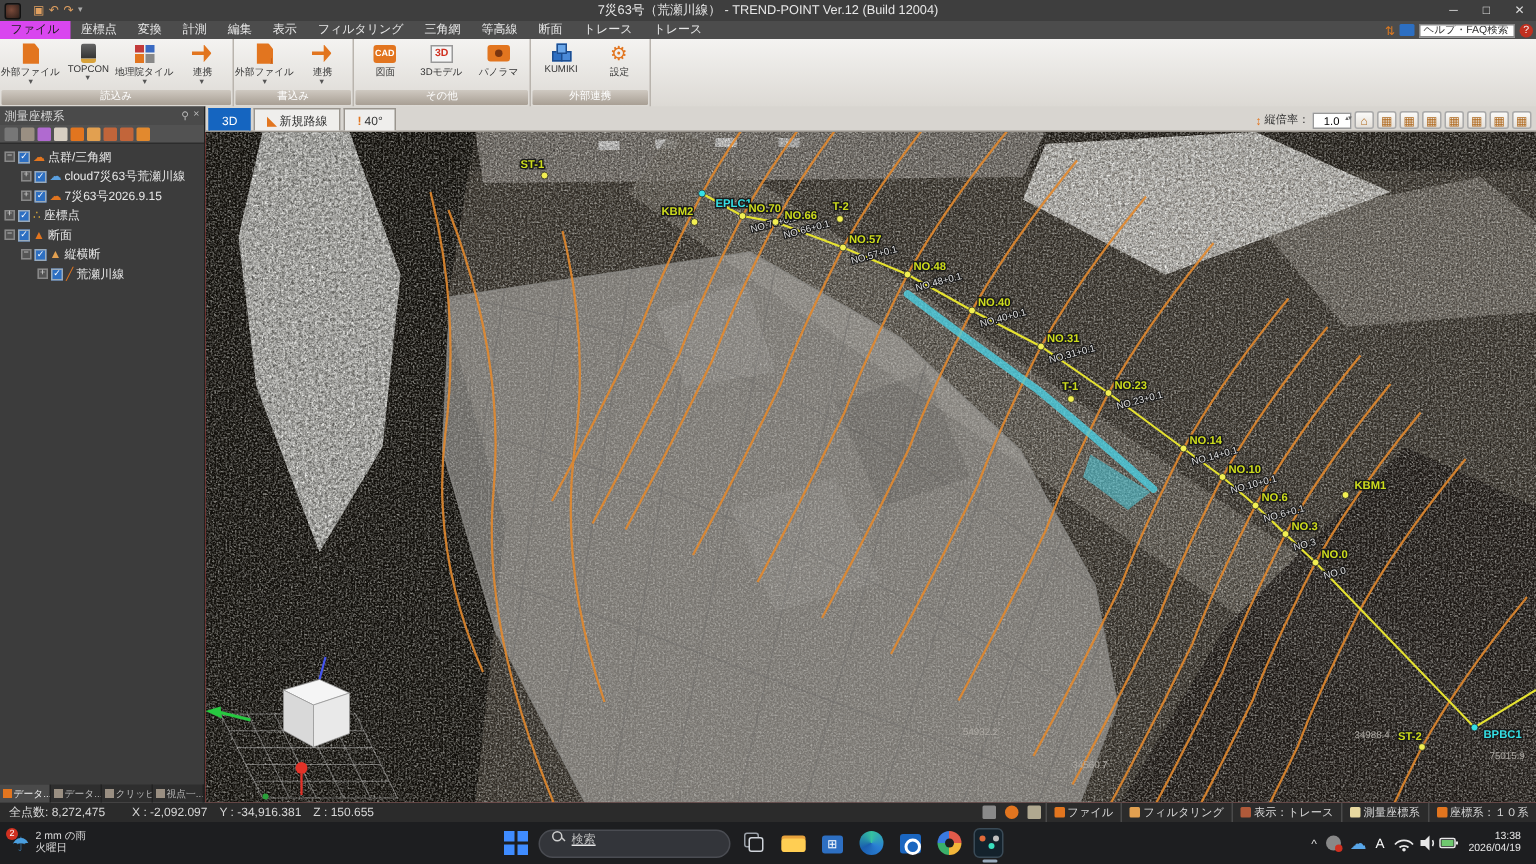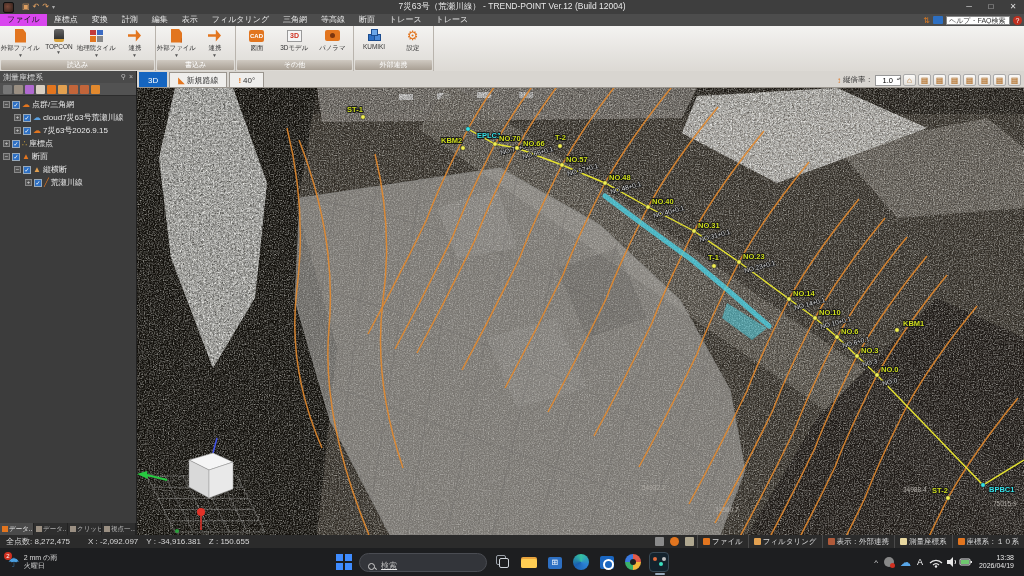--- a/index.html
+++ b/index.html
@@ -99,21 +99,21 @@
 
   
   .taskbar { position:absolute; top:548px; left:0; width:1024px; height:28px; background:#1d1e20; display:flex; align-items:center; color:#e8e8e8; }
   .weather { display:flex; align-items:center; gap:4px; padding-left:8px; width:130px; }
   .weather .umb { position:relative; font-size:13px; color:#4a9fe0; }
   .weather .umb b { position:absolute; top:-3px; left:-4px; width:8px; height:8px; background:#d03020; border-radius:50%; color:#fff; font-size:6px; line-height:8px; text-align:center; font-weight:normal; }
   .weather .wtxt { font-size:7px; line-height:8px; color:#ddd; }
   .tb-center { display:flex; align-items:center; gap:6px; margin:0 auto; }
   .startbtn { width:18px; height:18px; display:grid; grid-template-columns:7px 7px; grid-template-rows:7px 7px; gap:2px; place-content:center; }
   .startbtn i { background:#3f8cff; }
-  .searchpill { width:128px; height:19px; border-radius:10px; background:#33353a; border:1px solid #4a4c52; display:flex; align-items:flex-end; gap:5px; padding:0 8px;text-decoration:underline; }
+  .searchpill { width:128px; height:19px; border-radius:10px; background:#33353a; border:1px solid #4a4c52; display:flex; align-items:flex-start; gap:5px; padding:0 8px;text-decoration:underline; }
   .mag { position:relative; width:8px; height:8px; flex:none; }
   .mag:before { content:""; position:absolute; width:5px; height:5px; border:1.3px solid #cfcfcf; border-radius:50%; }
   .mag:after { content:""; position:absolute; left:5.5px; top:5.5px; width:3px; height:1.3px; background:#cfcfcf; transform:rotate(45deg); }
   .searchpill span { font-size:8px; color:#bbb; }
   .tbicon { width:20px; height:20px; border-radius:4px; position:relative; }
   .tv i { position:absolute; width:10px; height:10px; border:1.5px solid #cfd4da; border-radius:2px; }
   .tv i:first-child { left:3px; top:3px; border-color:#9aa0a8; }
   .tv i:last-child { left:6px; top:6px; background:#1d1e20; }
   .folder { left:0; }
   .folder:before { content:""; position:absolute; left:2px; top:5px; width:16px; height:11px; background:#e8a33d; border-radius:2px; }
@@ -587,21 +587,21 @@
     <div class="st-btn">
           <i style="background: rgb(226, 117, 31);"></i>
           <span>ファイル</span>
         </div>
         <div class="st-btn">
           <i style="background: rgb(226, 160, 80);"></i>
           <span>フィルタリング</span>
         </div>
         <div class="st-btn">
           <i style="background: rgb(176, 90, 58);"></i>
-          <span>表示：外部連携</span>
+          <span>表示：トレース</span>
         </div>
         <div class="st-btn">
           <i style="background: rgb(232, 216, 160);"></i>
           <span>測量座標系</span>
         </div>
         <div class="st-btn">
           <i style="background: rgb(226, 117, 31);"></i>
           <span>座標系：１０系</span>
         </div>
       </div>

